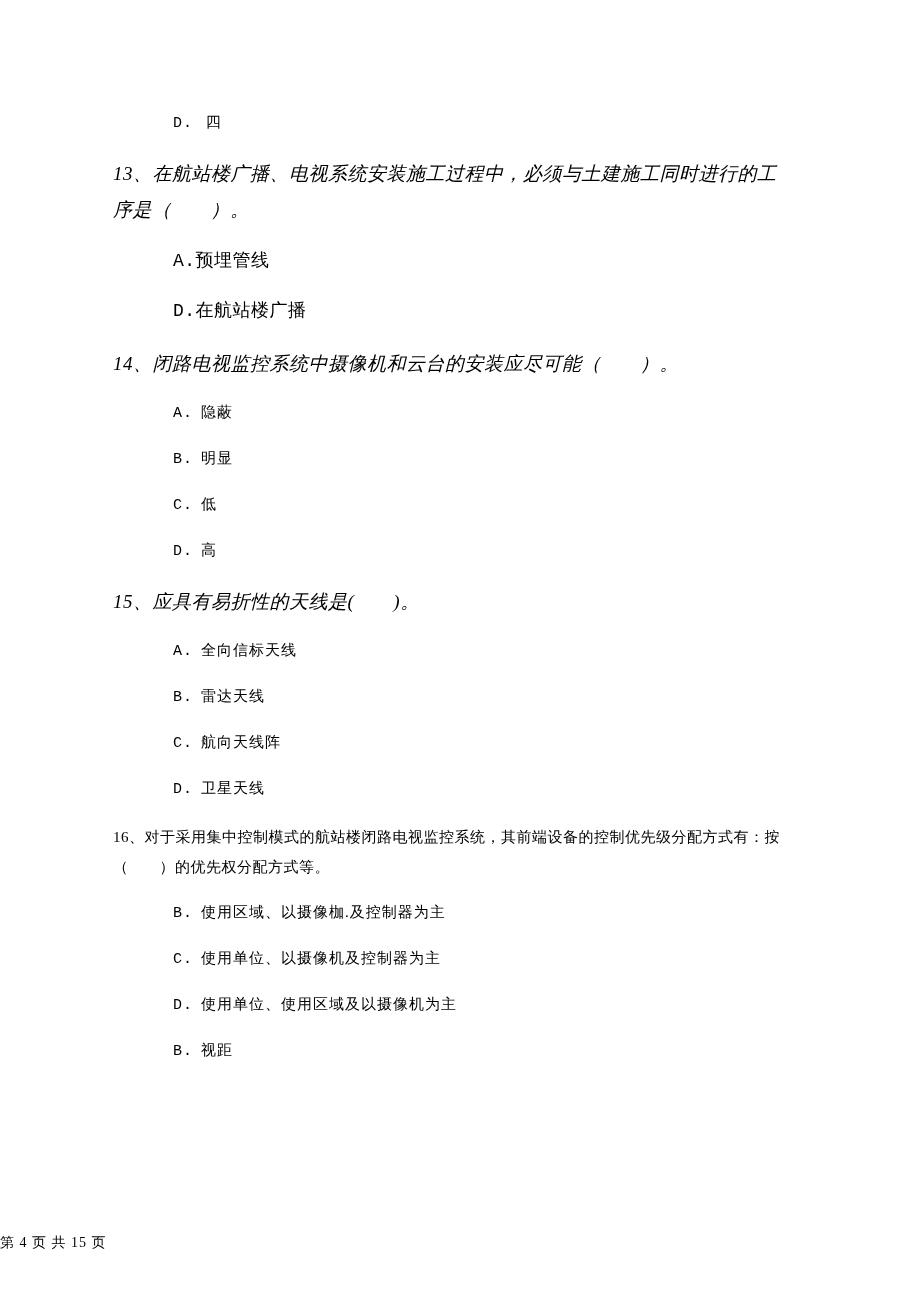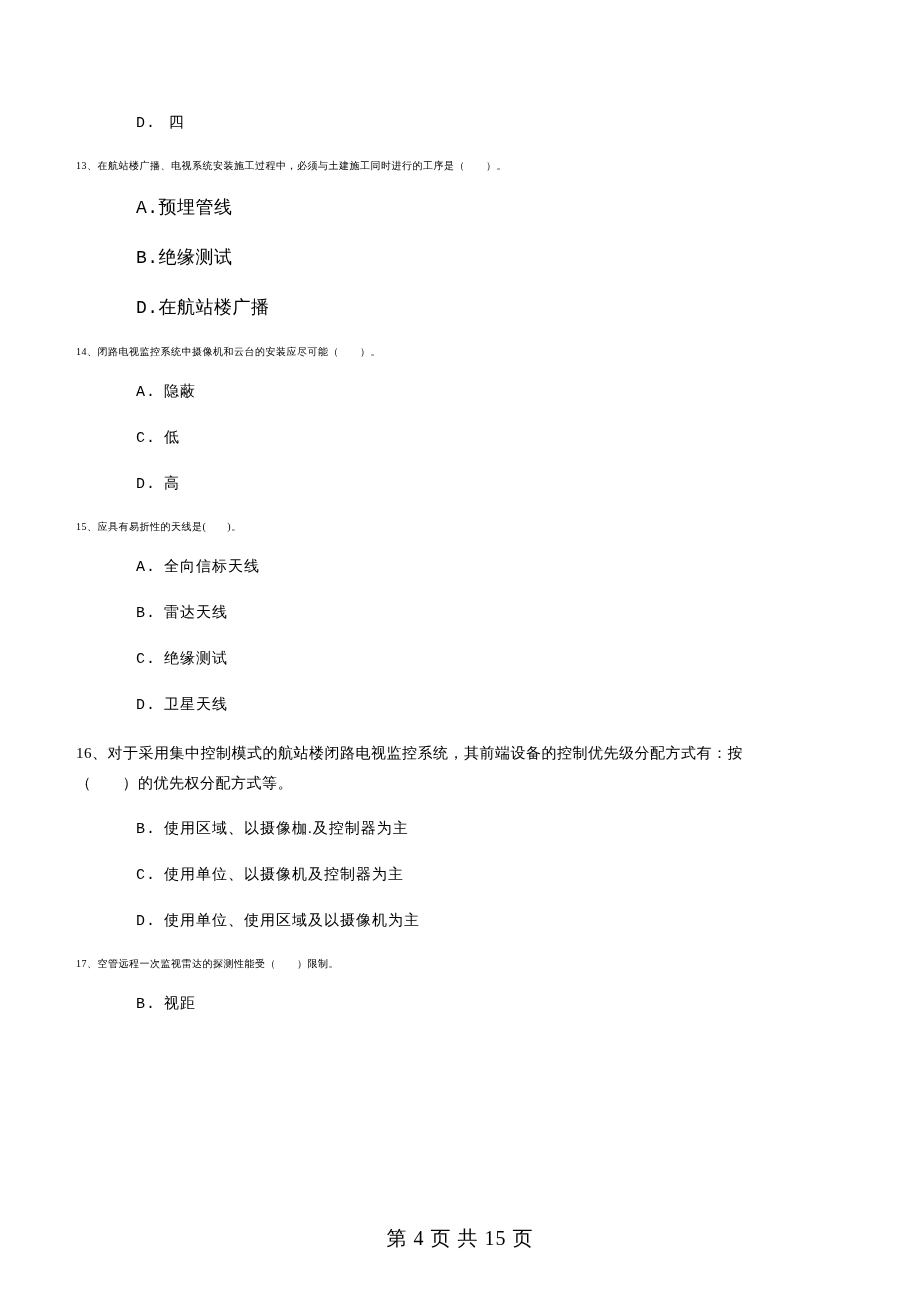--- a/index.html
+++ b/index.html
@@ -9,57 +9,57 @@
     }
     body {
       background: #ffffff;
       font-family: "SimSun", "宋体", serif;
       width: 920px;
       height: 1302px;
       position: relative;
       color: #000000;
     }
     .page-content {
-      padding: 110px 125px 0 76px;
+      padding: 110px 125px 0 113px;
     }
     .option-line {
       font-size: 18px;
       line-height: 1.6;
       margin-bottom: 20px;
       padding-left: 60px;
       letter-spacing: 0.5px;
     }
     .option-line-wide {
       font-size: 15px;
       line-height: 1.6;
       margin-bottom: 20px;
       padding-left: 60px;
       letter-spacing: 1px;
     }
     .question-line {
-      font-size: 10px;
+      font-size: 19px;
       line-height: 1.9;
       margin-bottom: 18px;
       margin-top: 14px;
       letter-spacing: 0.5px;
+      font-style: italic;
     }
     .question-line-multi {
       font-size: 15px;
       line-height: 2.0;
       margin-bottom: 18px;
       margin-top: 14px;
       letter-spacing: 0.5px;
     }
     .footer {
       position: absolute;
       bottom: 50px;
       left: 0;
       right: 0;
-      text-align: center;
-      font-size: 20px;
+      font-size: 14px;
       letter-spacing: 1px;
     }
     .opt-label {
       display: inline-block;
       width: 28px;
       font-family: "Courier New", monospace;
     }
     .opt-label-nospace {
       display: inline-block;
       font-family: "Courier New", monospace;
@@ -75,71 +75,68 @@
     <span>四</span>
   </div>
 
   <div class="question-line">
     <span>13、</span><span>在航站楼广播、电视系统安装施工过程中，必须与土建施工同时进行的工序是（　　）。</span>
   </div>
   <div class="option-line">
     <span class="opt-label-nospace">A.</span><span>预埋管线</span>
   </div>
   <div class="option-line">
-    <span class="opt-label-nospace">B.</span><span>绝缘测试</span>
-  </div>
-  <div class="option-line">
     <span class="opt-label-nospace">D.</span><span>在航站楼广播</span>
   </div>
 
   <div class="question-line">
     <span>14、</span><span>闭路电视监控系统中摄像机和云台的安装应尽可能（　　）。</span>
   </div>
   <div class="option-line-wide">
     <span class="opt-label">A.</span><span>隐蔽</span>
+  </div>
+  <div class="option-line-wide">
+    <span class="opt-label">B.</span><span>明显</span>
   </div>
   <div class="option-line-wide">
     <span class="opt-label">C.</span><span>低</span>
   </div>
   <div class="option-line-wide">
     <span class="opt-label">D.</span><span>高</span>
   </div>
 
   <div class="question-line">
     <span>15、</span><span>应具有易折性的天线是(　　)。</span>
   </div>
   <div class="option-line-wide">
     <span class="opt-label">A.</span><span>全向信标天线</span>
   </div>
   <div class="option-line-wide">
     <span class="opt-label">B.</span><span>雷达天线</span>
   </div>
   <div class="option-line-wide">
-    <span class="opt-label">C.</span><span>绝缘测试</span>
+    <span class="opt-label">C.</span><span>航向天线阵</span>
   </div>
   <div class="option-line-wide">
     <span class="opt-label">D.</span><span>卫星天线</span>
   </div>
 
   <div class="question-line-multi">
     <span>16、</span><span>对于采用集中控制模式的航站楼闭路电视监控系统，其前端设备的控制优先级分配方式有：按（　　）的优先权分配方式等。</span>
   </div>
   <div class="option-line-wide">
     <span class="opt-label">B.</span><span>使用区域、以摄像枷.及控制器为主</span>
   </div>
   <div class="option-line-wide">
     <span class="opt-label">C.</span><span>使用单位、以摄像机及控制器为主</span>
   </div>
   <div class="option-line-wide">
     <span class="opt-label">D.</span><span>使用单位、使用区域及以摄像机为主</span>
   </div>
 
-  <div class="question-line">
-    <span>17、</span><span>空管远程一次监视雷达的探测性能受（　　）限制。</span>
-  </div>
   <div class="option-line-wide">
     <span class="opt-label">B.</span><span>视距</span>
   </div>
 
 </div>
 
 <div class="footer">
   <span>第 4 页 共 15 页</span>
 </div>
 

